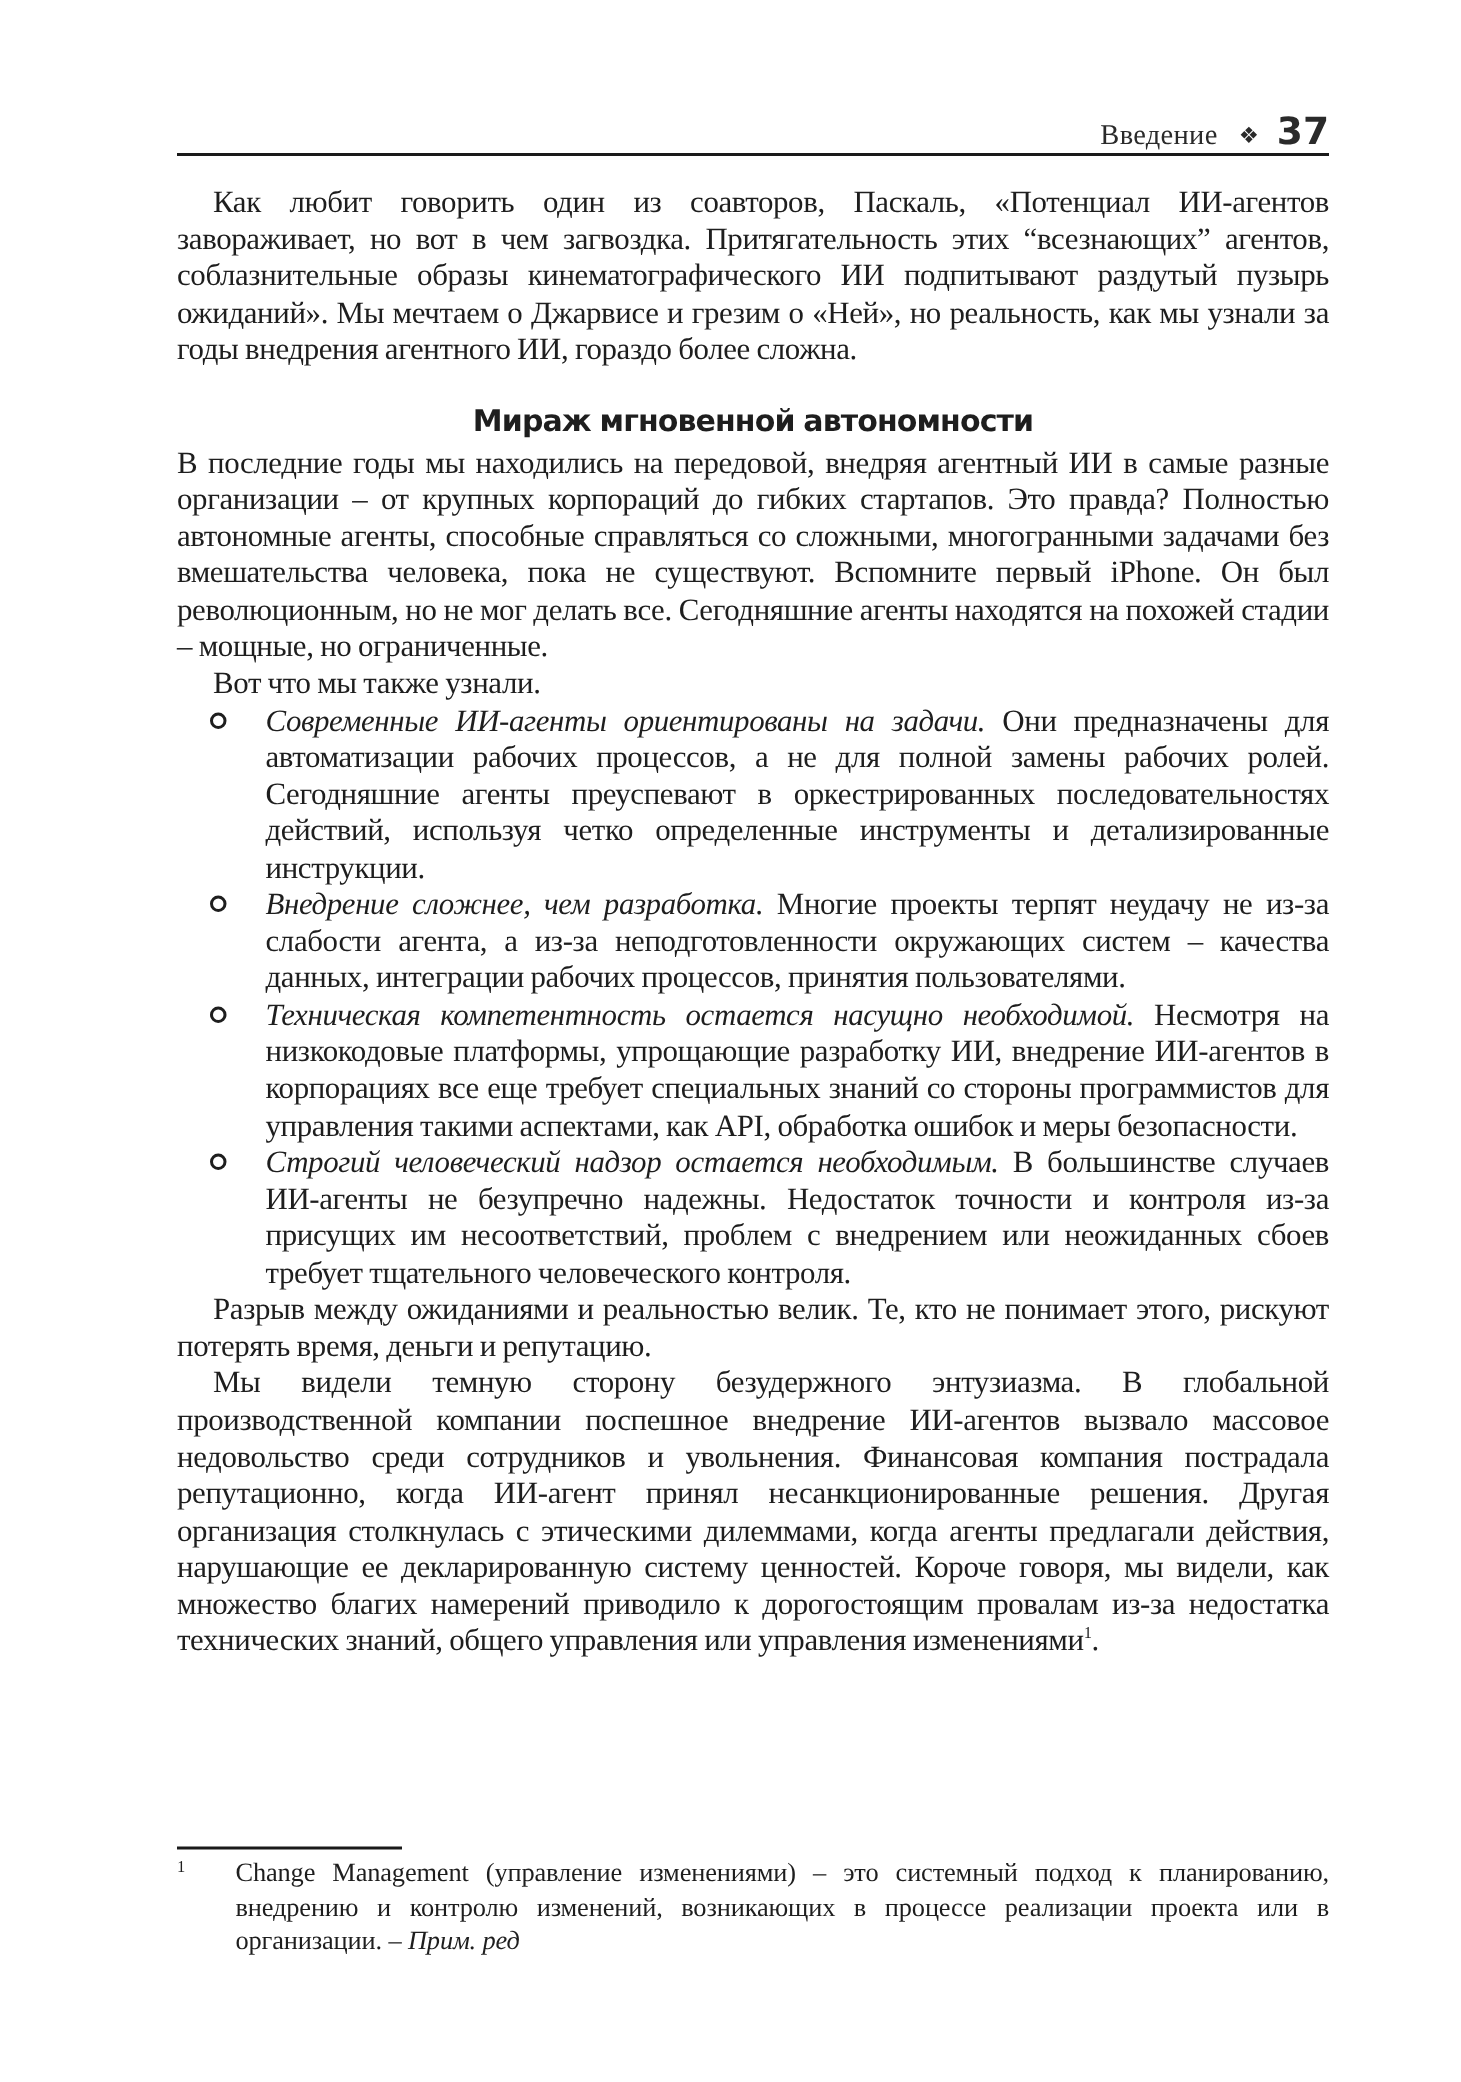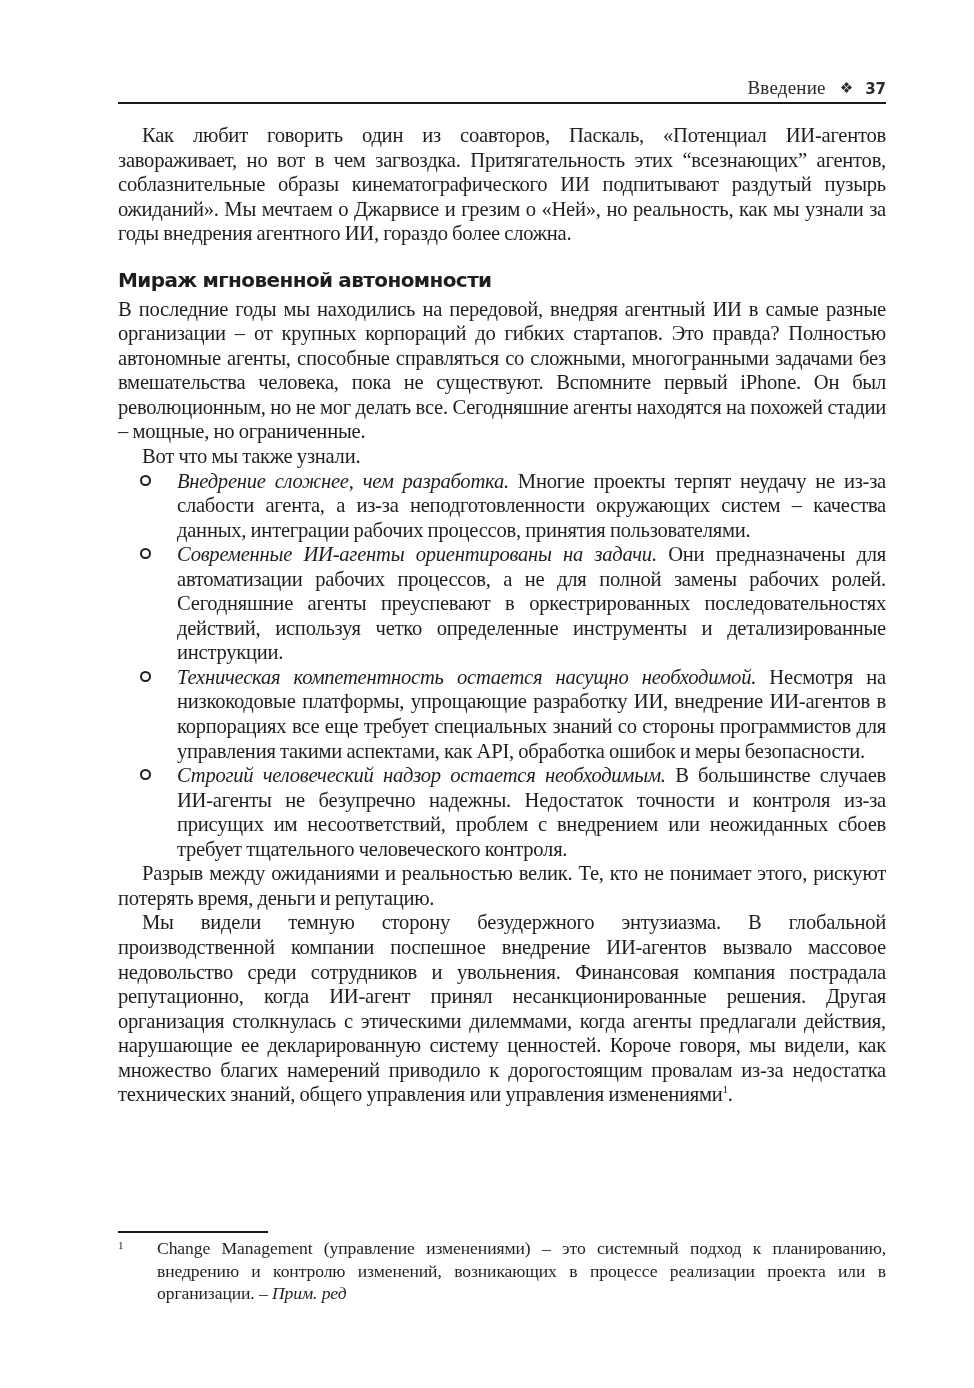--- a/index.html
+++ b/index.html
@@ -32,21 +32,21 @@
       box-sizing: border-box;
       font-size: 19px;
       line-height: 28px;
       color: #2a2a2a;
     }
     .running-head .section { letter-spacing: 0.2px; }
     .running-head .sep { display: inline-block; margin: 0 12px 0 14px; font-size: 15px; vertical-align: 1px; }
     .running-head .pagenum {
       font-family: "DejaVu Sans", "Liberation Sans", sans-serif;
       font-weight: bold;
-      font-size: 15px;
+      font-size: 25px;
     }
     .body {
       position: absolute;
       left: 0;
       top: 123px;
       width: 768px;
       font-size: 20.6px;
       line-height: 24.55px;
       text-align: justify;
       letter-spacing: -0.25px;
@@ -54,21 +54,21 @@
     }
     .body p { margin: 0; }
     .body p.indent { text-indent: 24px; }
     .heading {
       font-family: "DejaVu Sans", "Liberation Sans", sans-serif;
       font-weight: bold;
       font-size: 20px;
       line-height: 24px;
       letter-spacing: -0.6px;
       margin: 22px 0 5px 0 !important;
-      text-align: left;
+      text-align: center;
     }
     ul.bullets {
       list-style: none;
       margin: 0;
       padding: 0 0 0 59px;
     }
     ul.bullets li {
       position: relative;
     }
     ul.bullets li .bullet {
@@ -123,25 +123,25 @@
     <p class="indent">Как любит говорить один из соавторов, Паскаль, «Потенциал ИИ-агентов завораживает, но вот в чем загвоздка. Притягательность этих “всезнающих” агентов, соблазнительные образы кинематографического ИИ подпитывают раздутый пузырь ожиданий». Мы мечтаем о Джарвисе и грезим о «Ней», но реальность, как мы узнали за годы внедрения агентного ИИ, гораздо более сложна.</p>
 
     <p class="heading">Мираж мгновенной автономности</p>
 
     <p>В последние годы мы находились на передовой, внедряя агентный ИИ в самые разные организации – от крупных корпораций до гибких стартапов. Это правда? Полностью автономные агенты, способные справляться со сложными, многогранными задачами без вмешательства человека, пока не существуют. Вспомните первый iPhone. Он был революционным, но не мог делать все. Сегодняшние агенты находятся на похожей стадии – мощные, но ограниченные.</p>
     <p class="indent">Вот что мы также узнали.</p>
 
     <ul class="bullets">
       <li>
         <span class="bullet"></span>
-        <span class="em">Внедрение сложнее, чем разработка.</span><span> Многие проекты терпят неудачу не из-за слабости агента, а из-за неподготовленности окружающих систем – качества данных, интеграции рабочих процессов, принятия пользователями.</span>
+        <span class="em">Современные ИИ-агенты ориентированы на задачи.</span><span> Они предназначены для автоматизации рабочих процессов, а не для полной замены рабочих ролей. Сегодняшние агенты преуспевают в оркестрированных последовательностях действий, используя четко определенные инструменты и детализированные инструкции.</span>
       </li>
       <li>
         <span class="bullet"></span>
-        <span class="em">Современные ИИ-агенты ориентированы на задачи.</span><span> Они предназначены для автоматизации рабочих процессов, а не для полной замены рабочих ролей. Сегодняшние агенты преуспевают в оркестрированных последовательностях действий, используя четко определенные инструменты и детализированные инструкции.</span>
+        <span class="em">Внедрение сложнее, чем разработка.</span><span> Многие проекты терпят неудачу не из-за слабости агента, а из-за неподготовленности окружающих систем – качества данных, интеграции рабочих процессов, принятия пользователями.</span>
       </li>
       <li>
         <span class="bullet"></span>
         <span class="em">Техническая компетентность остается насущно необходимой.</span><span> Несмотря на низкокодовые платформы, упрощающие разработку ИИ, внедрение ИИ-агентов в корпорациях все еще требует специальных знаний со стороны программистов для управления такими аспектами, как API, обработка ошибок и меры безопасности.</span>
       </li>
       <li>
         <span class="bullet"></span>
         <span class="em">Строгий человеческий надзор остается необходимым.</span><span> В большинстве случаев ИИ-агенты не безупречно надежны. Недостаток точности и контроля из-за присущих им несоответствий, проблем с внедрением или неожиданных сбоев требует тщательного человеческого контроля.</span>
       </li>
     </ul>

